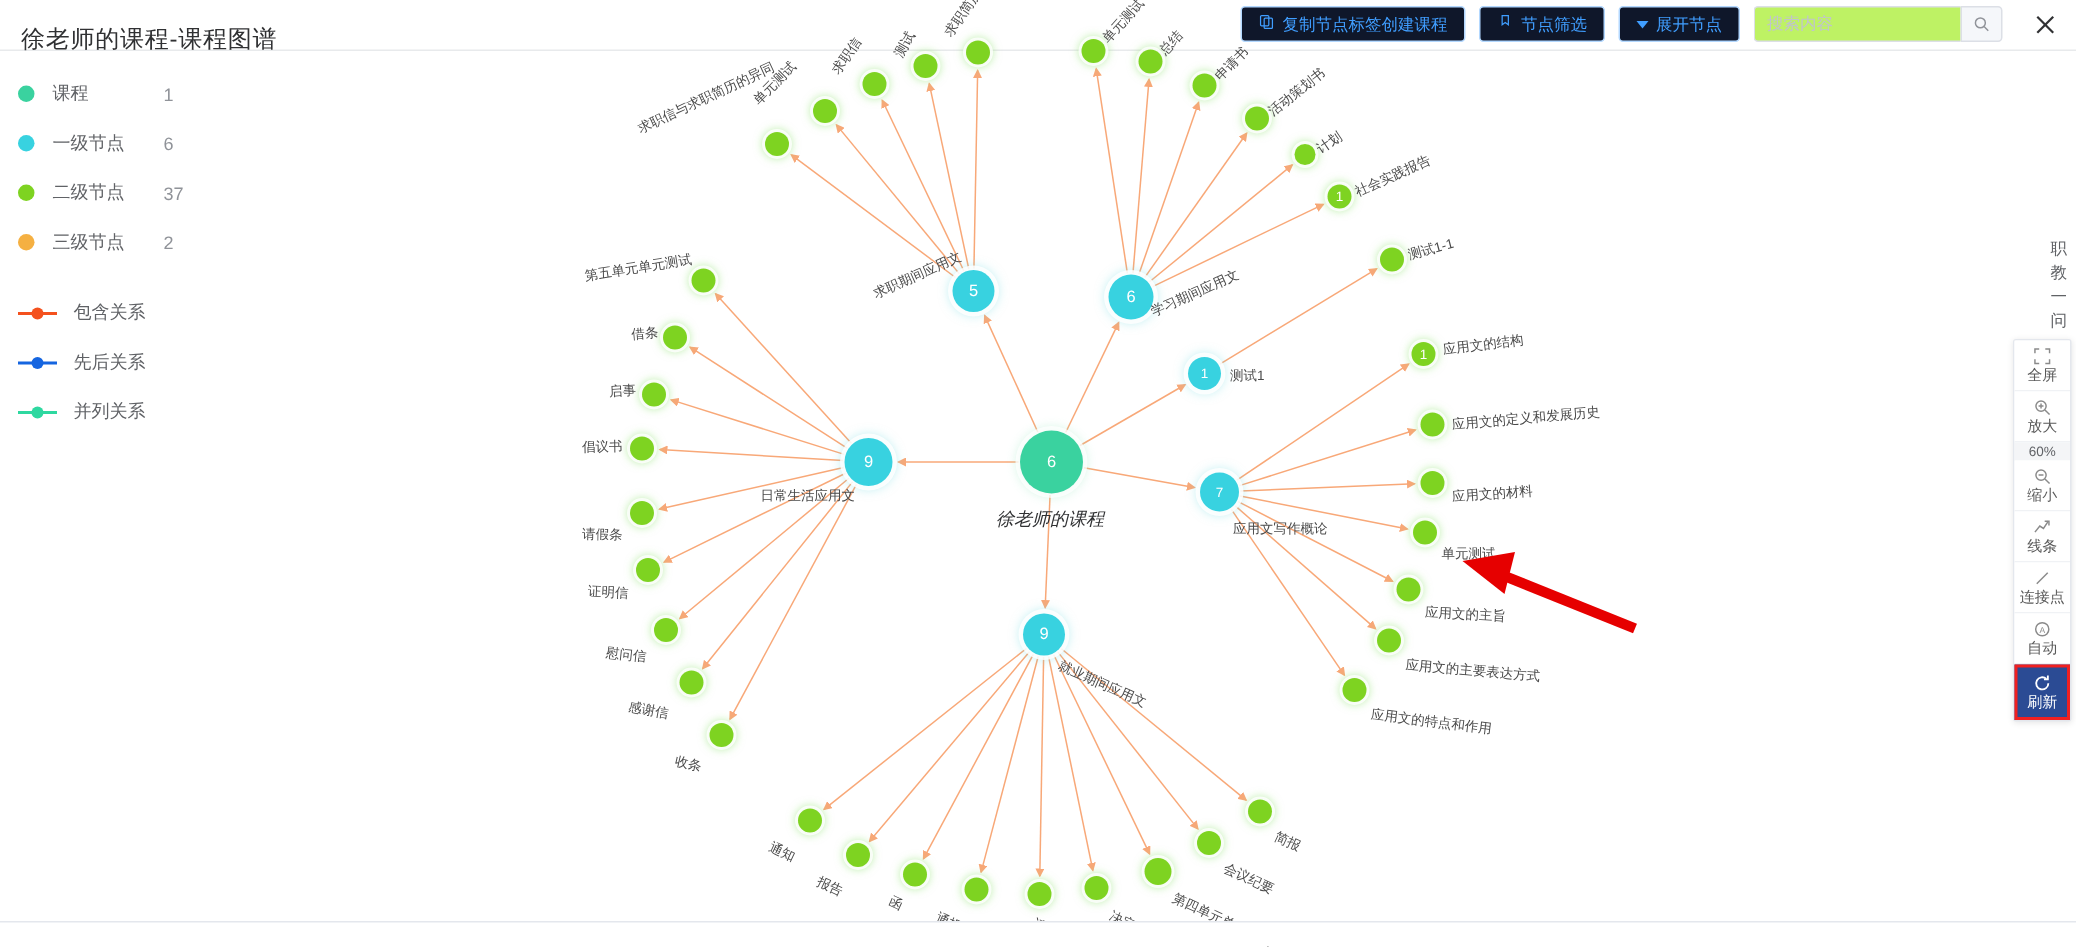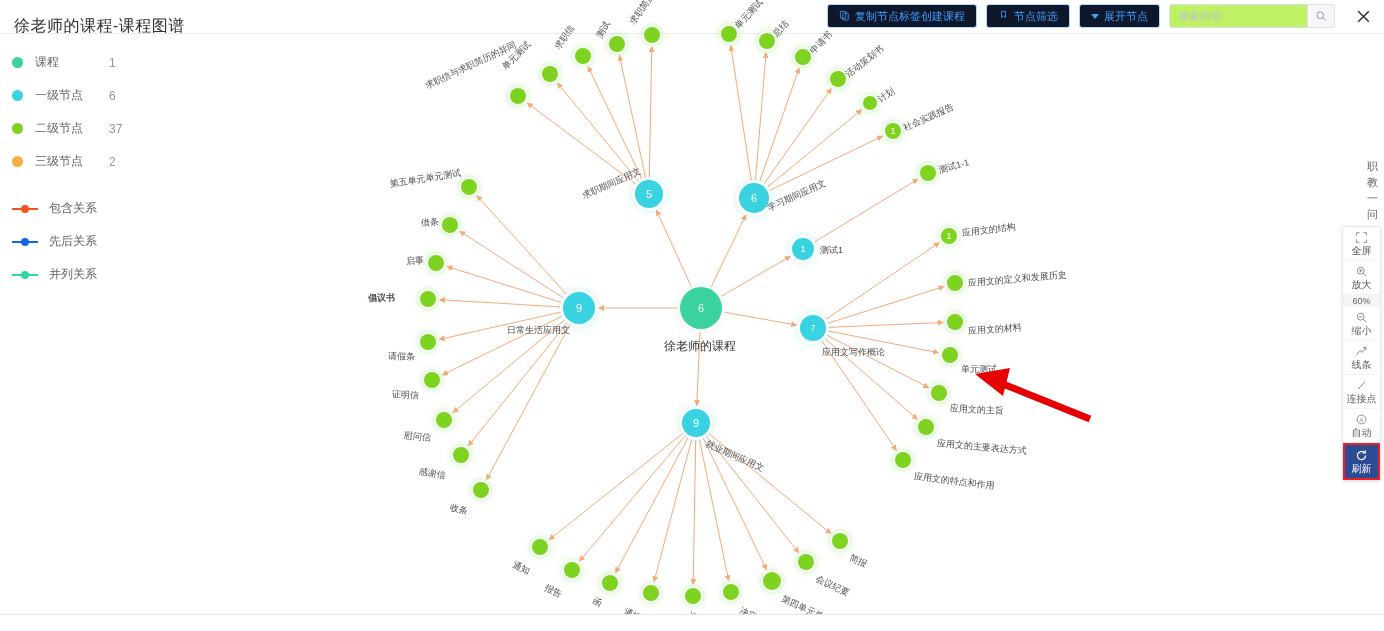--- a/index.html
+++ b/index.html
@@ -74,21 +74,21 @@
     display:flex; align-items:center; justify-content:center;
     color:#fff; font-size:11px;
     box-shadow: 0 0 0 3px rgba(255,255,255,.75), 0 0 7px 2px rgba(150,230,190,.45);
   }
   .node.lvl2 { box-shadow: 0 0 0 2px rgba(255,255,255,.8), 0 0 6px 2px rgba(140,225,110,.55); }
   .node.lvl1 { box-shadow: 0 0 0 3px rgba(255,255,255,.85), 0 0 7px 2px rgba(110,220,225,.5); }
   .nlabel {
     position:absolute; font-size:9px; color:#4a4a4a;
     white-space:nowrap; transform-origin: 0 50%;
   }
-  .nlabel.big { font-size:12px; color:#303133; }
+  .nlabel.big { font-size:12px; color:#303133;font-style:italic; }
 
   
   .vtext {
     position:absolute; right:6px; top:158px; width:16px;
     font-size:11px; color:#606266; line-height:16px; text-align:right;
   }
   .rail {
     position:absolute; right:3px; top:226px; width:39px;
     background:#fff; border:1px solid #e4e7ed; border-radius:2px;
     box-shadow:0 1px 4px rgba(0,0,0,.10);
@@ -300,21 +300,21 @@
       <div class="nlabel" style="left: 937px; top: 403px; transform: rotate(5deg);">应用文的主要表达方式</div>
       <div class="node lvl2" style="left: 895px; top: 418px; height: 16px; width: 16px; background: rgb(126, 211, 33); font-size: 9px;"></div>
       <div class="nlabel" style="left: 914px; top: 436px; transform: rotate(7deg);">应用文的特点和作用</div>
       <div class="node lvl2" style="left: 461px; top: 145px; height: 16px; width: 16px; background: rgb(126, 211, 33); font-size: 9px;"></div>
       <div class="nlabel" style="left: 390px; top: 144px; transform: rotate(-9deg);">第五单元单元测试</div>
       <div class="node lvl2" style="left: 442px; top: 183px; height: 16px; width: 16px; background: rgb(126, 211, 33); font-size: 9px;"></div>
       <div class="nlabel" style="left: 421px; top: 183px; transform: rotate(-5deg);">借条</div>
       <div class="node lvl2" style="left: 428px; top: 221px; height: 16px; width: 16px; background: rgb(126, 211, 33); font-size: 9px;"></div>
       <div class="nlabel" style="left: 406px; top: 221px; transform: rotate(-3deg);">启事</div>
       <div class="node lvl2" style="left: 420px; top: 257px; height: 16px; width: 16px; background: rgb(126, 211, 33); font-size: 9px;"></div>
-      <div class="nlabel" style="left: 368px; top: 258px; transform: rotate(-1deg); font-weight: bold;">倡议书</div>
+      <div class="nlabel" style="left: 388px; top: 258px; transform: rotate(-1deg);">倡议书</div>
       <div class="node lvl2" style="left: 420px; top: 300px; height: 16px; width: 16px; background: rgb(126, 211, 33); font-size: 9px;"></div>
       <div class="nlabel" style="left: 388px; top: 316px; transform: rotate(1deg);">请假条</div>
       <div class="node lvl2" style="left: 424px; top: 338px; height: 16px; width: 16px; background: rgb(126, 211, 33); font-size: 9px;"></div>
       <div class="nlabel" style="left: 392px; top: 354px; transform: rotate(3deg);">证明信</div>
       <div class="node lvl2" style="left: 436px; top: 378px; height: 16px; width: 16px; background: rgb(126, 211, 33); font-size: 9px;"></div>
       <div class="nlabel" style="left: 404px; top: 395px; transform: rotate(6deg);">慰问信</div>
       <div class="node lvl2" style="left: 453px; top: 413px; height: 16px; width: 16px; background: rgb(126, 211, 33); font-size: 9px;"></div>
       <div class="nlabel" style="left: 419px; top: 431px; transform: rotate(10deg);">感谢信</div>
       <div class="node lvl2" style="left: 473px; top: 448px; height: 16px; width: 16px; background: rgb(126, 211, 33); font-size: 9px;"></div>
       <div class="nlabel" style="left: 450px; top: 467px; transform: rotate(13deg);">收条</div>

